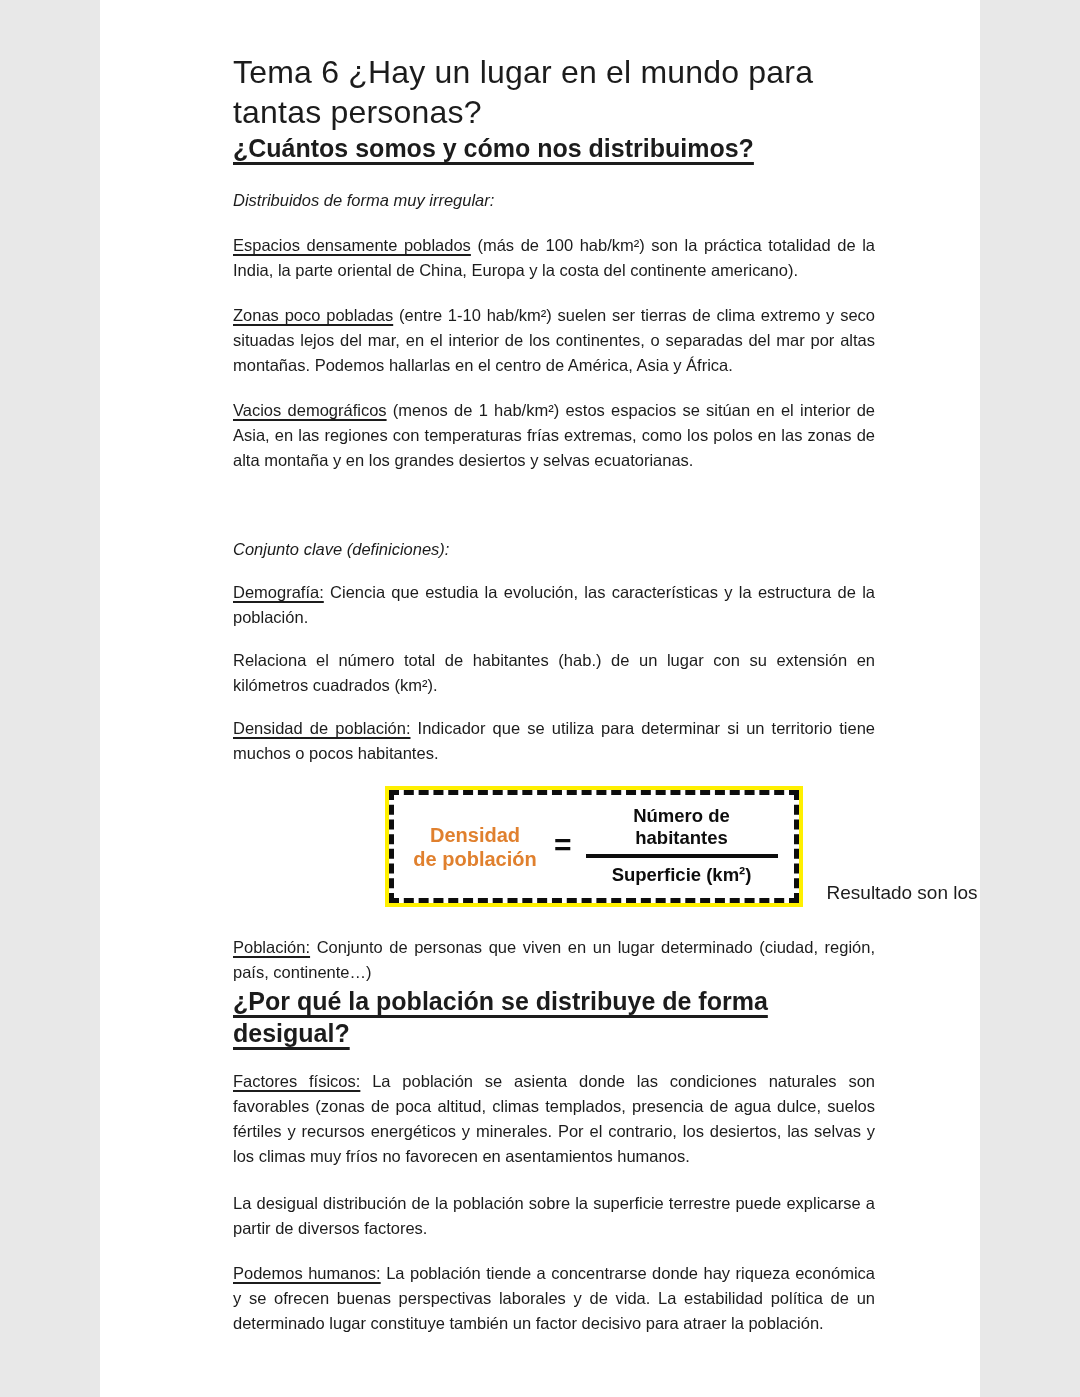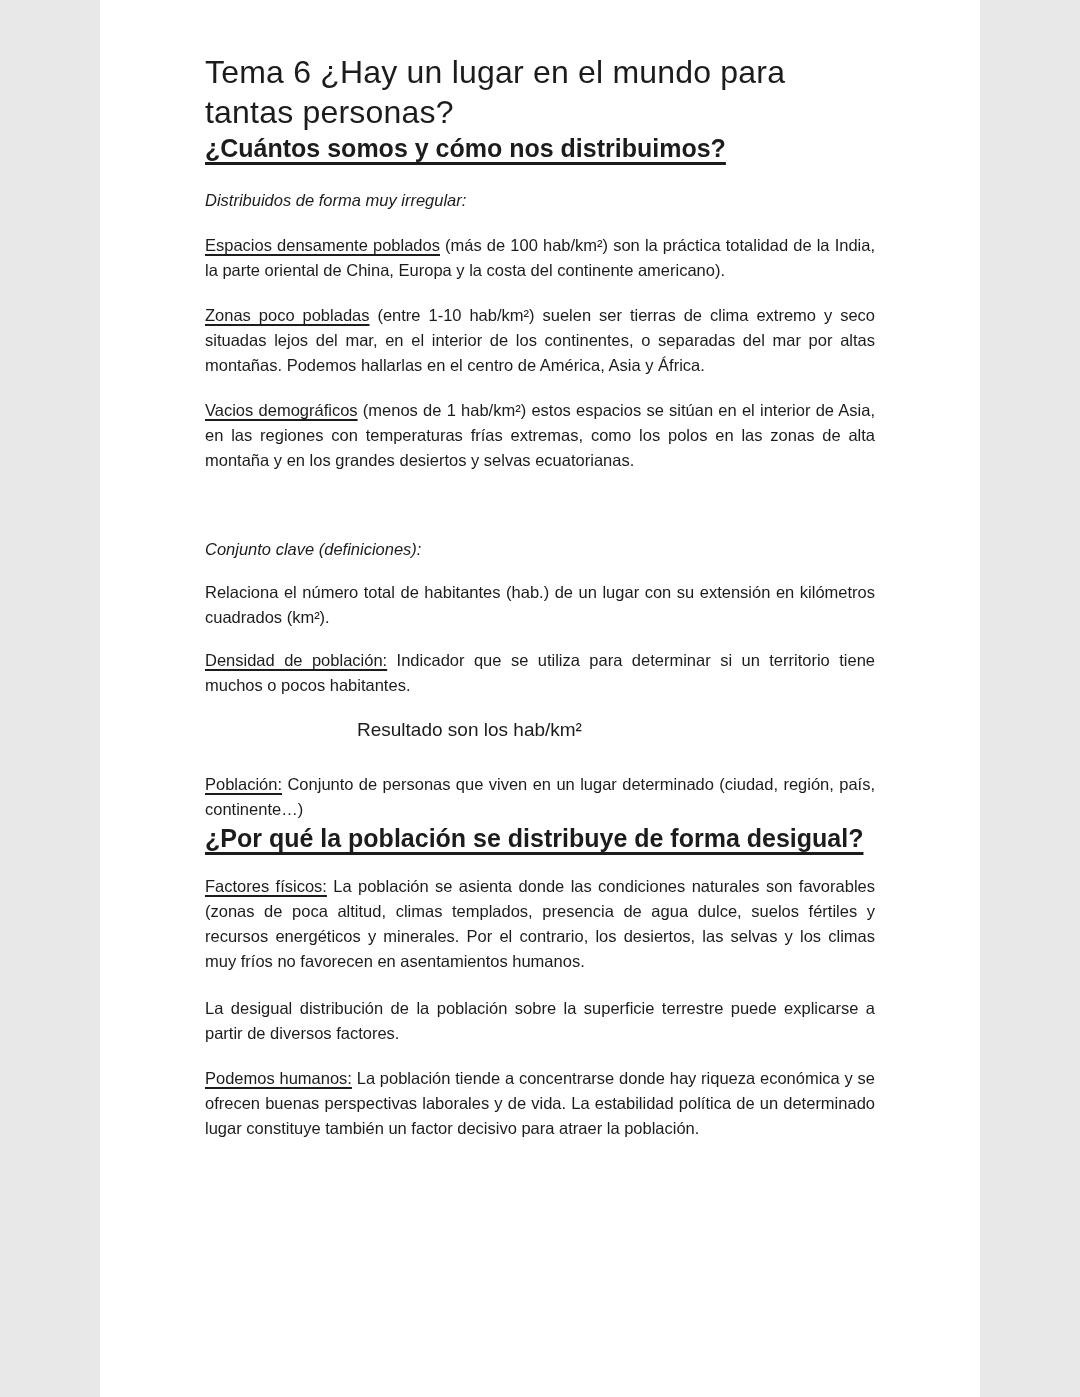--- a/index.html
+++ b/index.html
@@ -6,20 +6,21 @@
   .page {
     position: relative;
     width: 880px;
     height: 1397px;
     background: #ffffff;
     font-family: "Liberation Sans", sans-serif;
     color: var(--text, #1c1c1c);
     margin: 0 auto;
     overflow: hidden;
     box-sizing: border-box;
+    padding-left: 28px;
   }
   .content { padding: 52px 105px 0 105px; }
 
   h1.doc-title {
     font-size: 32px;
     font-weight: 400;
     line-height: 40px;
     margin: 0;
     letter-spacing: 0.2px;
   }
@@ -126,26 +127,44 @@
     <p class="italic-line">Distribuidos de forma muy irregular:</p>
 
     <p class="body-p mt20"><span class="lead-underline">Espacios densamente poblados</span><span> (más de 100 hab/km²) son la práctica totalidad de la India, la parte oriental de China, Europa y la costa del continente americano).</span></p>
 
     <p class="body-p mt20"><span class="lead-underline">Zonas poco pobladas</span><span> (entre 1-10 hab/km²) suelen ser tierras de clima extremo y seco situadas lejos del mar, en el interior de los continentes, o separadas del mar por altas montañas. Podemos hallarlas en el centro de América, Asia y África.</span></p>
 
     <p class="body-p mt20"><span class="lead-underline">Vacios demográficos</span><span> (menos de 1 hab/km²) estos espacios se sitúan en el interior de Asia, en las regiones con temperaturas frías extremas, como los polos en las zonas de alta montaña y en los grandes desiertos y selvas ecuatorianas.</span></p>
 
     <p class="italic-line concepts">Conjunto clave (definiciones):</p>
 
+    <p class="body-p mt18"><span class="lead-underline">Demografía:</span><span> Ciencia que estudia la evolución, las características y la estructura de la población.</span></p>
 
     <p class="body-p mt18">Relaciona el número total de habitantes (hab.) de un lugar con su extensión en kilómetros cuadrados (km²).</p>
 
     <p class="body-p mt18"><span class="lead-underline">Densidad de población:</span><span> Indicador que se utiliza para determinar si un territorio tiene muchos o pocos habitantes.</span></p>
 
     <div class="formula-row">
+      <div class="formula-outer">
+        <div class="formula-inner">
+          <div class="formula-label">
+            <div>Densidad</div>
+            <div>de población</div>
+          </div>
+          <div class="formula-equals">=</div>
+          <div class="fraction">
+            <div class="numerator">
+              <div>Número de</div>
+              <div>habitantes</div>
+            </div>
+            <div class="frac-bar"></div>
+            <div class="denominator">Superficie (km²)</div>
+          </div>
+        </div>
+      </div>
       <div class="formula-caption">Resultado son los hab/km²</div>
     </div>
 
     <p class="body-p mt28"><span class="lead-underline">Población:</span><span> Conjunto de personas que viven en un lugar determinado (ciudad, región, país, continente…)</span></p>
 
     <h2 class="sec-heading h2-2">¿Por qué la población se distribuye de forma desigual?</h2>
 
     <p class="body-p mt20"><span class="lead-underline">Factores físicos:</span><span> La población se asienta donde las condiciones naturales son favorables (zonas de poca altitud, climas templados, presencia de agua dulce, suelos fértiles y recursos energéticos y minerales. Por el contrario, los desiertos, las selvas y los climas muy fríos no favorecen en asentamientos humanos.</span></p>
 
     <p class="body-p mt22">La desigual distribución de la población sobre la superficie terrestre puede explicarse a partir de diversos factores.</p>

